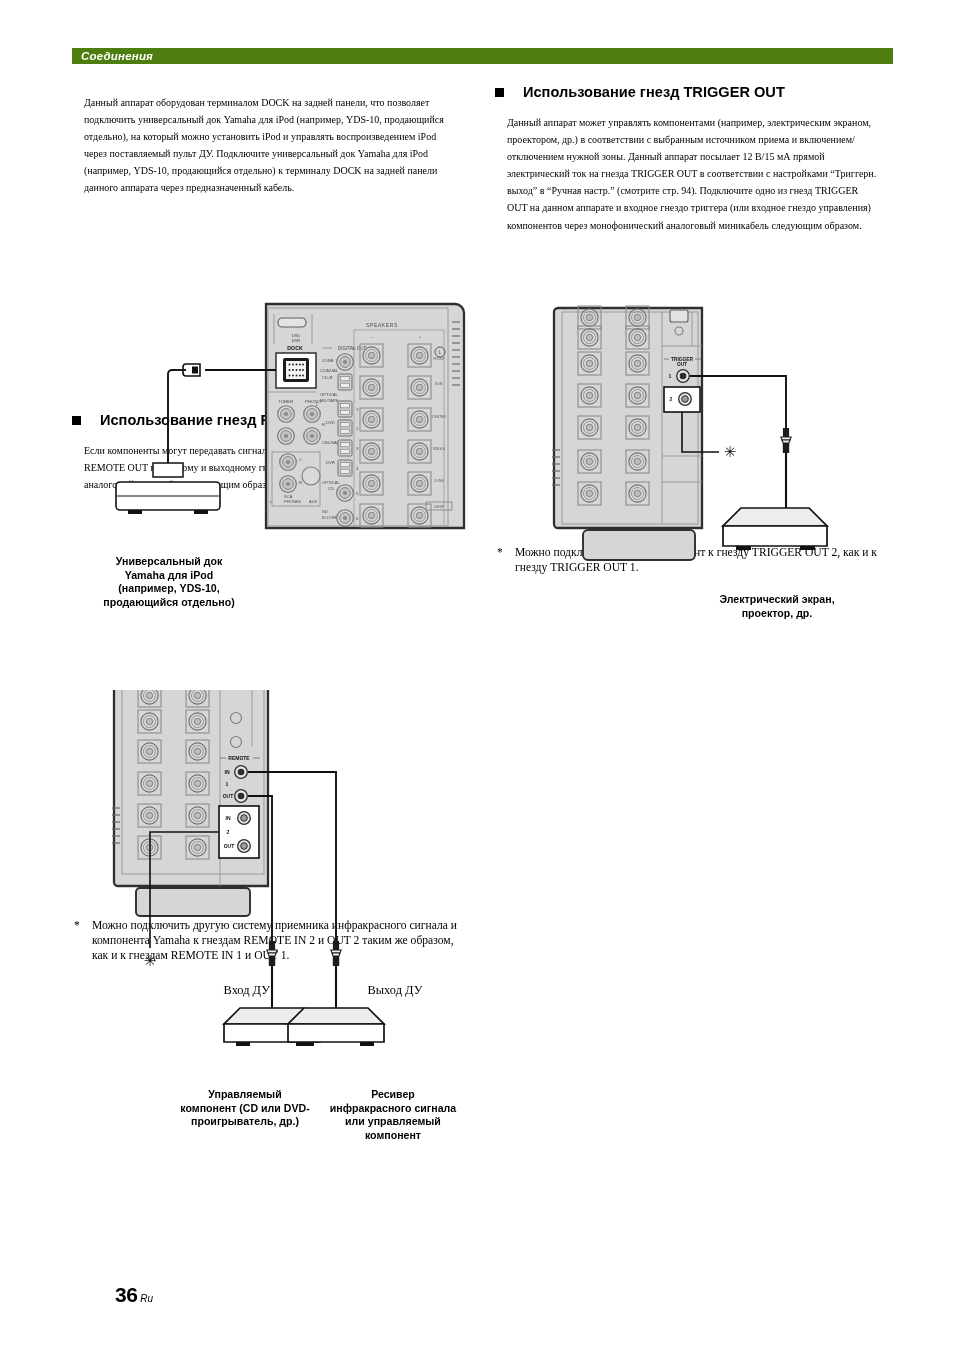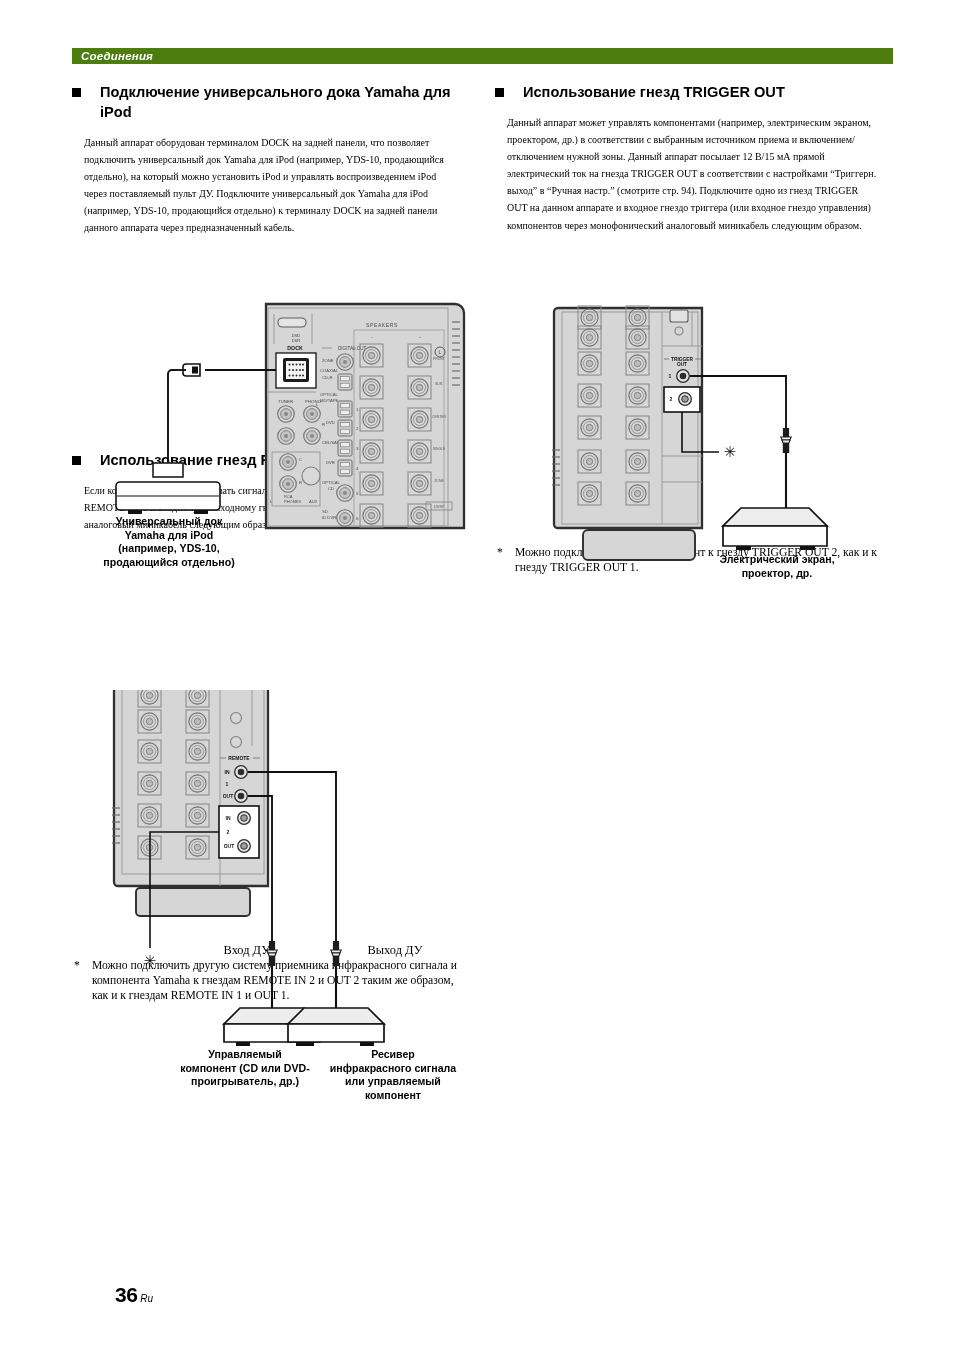--- a/index.html
+++ b/index.html
@@ -121,20 +121,21 @@
   }
   .fig svg { display: block; }
 
   .cap {
     font-family: "Liberation Sans", sans-serif;
     font-weight: bold;
     font-size: 10.6px;
     line-height: 13.6px;
     text-align: center;
     position: absolute;
+    margin-top: 40px;
   }
 
   
   .folio {
     position: absolute;
     left: 72px;
     top: 1283px;
     font-family: "Liberation Sans", sans-serif;
   }
   .folio .num {
@@ -154,24 +155,20 @@
 <body>
 
 <div class="page">
 
   <div class="header-bar">
     <span class="hdr-text">Соединения</span>
   </div>
 
   <div class="col-left">
 
-    <h2 class="sec-head">
-      <span class="bullet"></span>
-      <span>Подключение универсального дока Yamaha для iPod</span>
-    </h2>
     <p class="body">Данный аппарат оборудован терминалом DOCK на задней панели, что позволяет подключить универсальный док Yamaha для iPod (например, YDS-10, продающийся отдельно), на который можно установить iPod и управлять воспроизведением iPod через поставляемый пульт ДУ. Подключите универсальный док Yamaha для iPod (например, YDS-10, продающийся отдельно) к терминалу DOCK на задней панели данного аппарата через предназначенный кабель.</p>
 
     <div style="height:201px"></div>
 
     <h2 class="sec-head">
       <span class="bullet"></span>
       <span>Использование гнезд REMOTE IN/OUT</span>
     </h2>
     <p class="body">Если компоненты могут передавать сигналы ДУ, подключите гнезда REMOTE IN и REMOTE OUT к входному и выходному гнездам ДУ через монофонический аналоговый миникабель следующим образом.</p>
 

